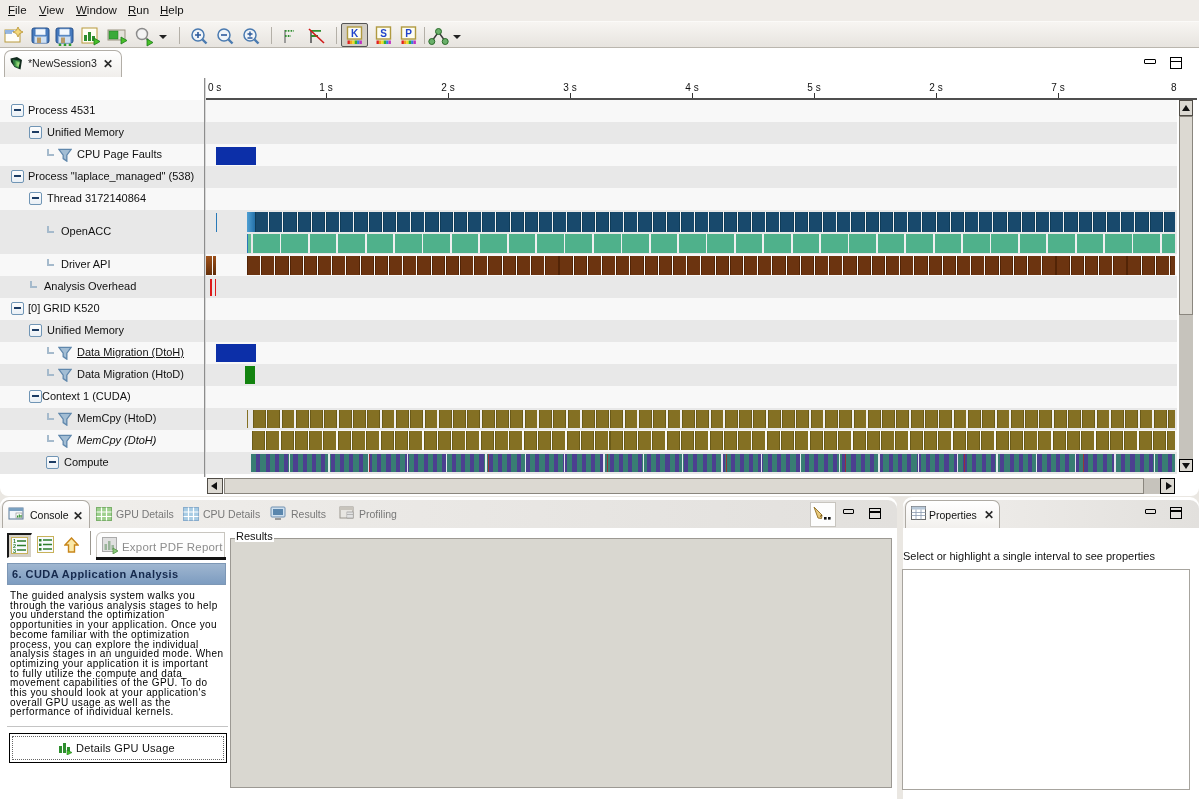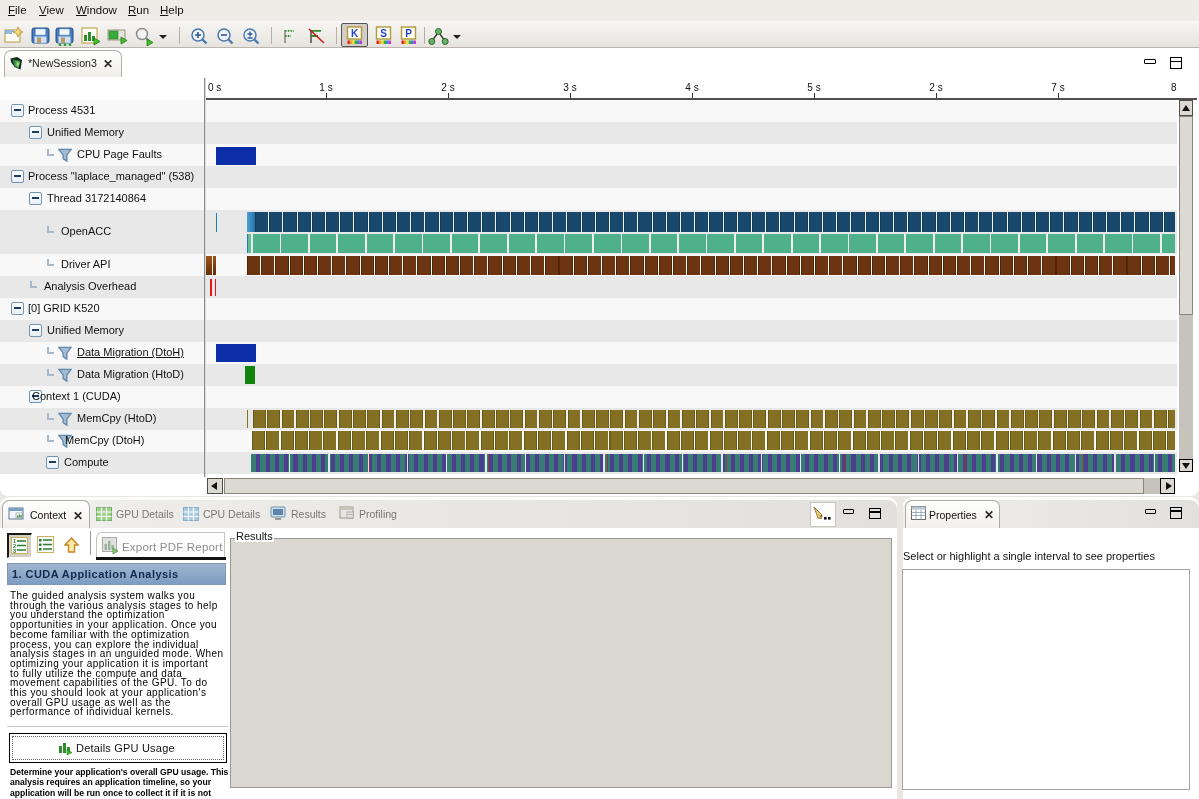--- a/index.html
+++ b/index.html
@@ -221,33 +221,33 @@
 </svg>
       <span class="treelbl" style="left:77px;top:246px;text-decoration:underline;">Data Migration (DtoH)</span>
       <div class="a rowdark" style="left:0;top:264px;width:204px;height:22px;"></div>
       <div class="elbow" style="left:47px;top:269px;"></div>
       <svg class="a" style="left:58px;top:268px;" width="14" height="14" viewBox="0 0 13 13">
 <path d="M0.8 1.2h11.4L8.2 6.6v5.6L4.8 9.8V6.6z" fill="#a2bdd4" stroke="#5f87ac" stroke-width="1.2"></path>
 </svg>
       <span class="treelbl" style="left:77px;top:268px;">Data Migration (HtoD)</span>
       <div class="a rowlight" style="left:0;top:286px;width:204px;height:22px;"></div>
       <div class="minus" style="left:29px;top:290px;"></div>
-      <span class="treelbl" style="left:32px;top:290px;">Context 1 (CUDA)</span>
+      <span class="treelbl" style="left:42px;top:290px;">Context 1 (CUDA)</span>
       <div class="a rowdark" style="left:0;top:308px;width:204px;height:22px;"></div>
       <div class="elbow" style="left:47px;top:313px;"></div>
       <svg class="a" style="left:58px;top:312px;" width="14" height="14" viewBox="0 0 13 13">
 <path d="M0.8 1.2h11.4L8.2 6.6v5.6L4.8 9.8V6.6z" fill="#a2bdd4" stroke="#5f87ac" stroke-width="1.2"></path>
 </svg>
       <span class="treelbl" style="left:77px;top:312px;">MemCpy (HtoD)</span>
       <div class="a rowlight" style="left:0;top:330px;width:204px;height:22px;"></div>
       <div class="elbow" style="left:47px;top:335px;"></div>
       <svg class="a" style="left:58px;top:334px;" width="14" height="14" viewBox="0 0 13 13">
 <path d="M0.8 1.2h11.4L8.2 6.6v5.6L4.8 9.8V6.6z" fill="#a2bdd4" stroke="#5f87ac" stroke-width="1.2"></path>
 </svg>
-      <span class="treelbl" style="left:65px;top:334px;">MemCpy (DtoH)</span>
+      <span class="treelbl" style="left:77px;top:334px;font-style:italic;">MemCpy (DtoH)</span>
       <div class="a rowdark" style="left:0;top:352px;width:204px;height:22px;"></div>
       <div class="minus" style="left:46px;top:356px;"></div>
       <span class="treelbl" style="left:64px;top:356px;">Compute</span>
     </div>
     <div class="a" style="left:206px;top:52px;width:971px;height:374px;overflow:hidden;">
       <div class="a rowlight" style="left:0;top:0px;width:971px;height:22px;"></div>
       <div class="a rowdark" style="left:0;top:22px;width:971px;height:22px;"></div>
       <div class="a rowlight" style="left:0;top:44px;width:971px;height:22px;"></div>
       <div class="a rowdark" style="left:0;top:66px;width:971px;height:22px;"></div>
       <div class="a rowlight" style="left:0;top:88px;width:971px;height:22px;"></div>
@@ -310,21 +310,21 @@
     <div class="tabrow a" style="left:0;top:3px;width:897px;height:28px;border-radius:9px 9px 0 0;"></div>
     <div class="vtab" style="left:2px;top:3px;width:88px;height:28px;"></div>
     <svg class="a" style="left:8px;top:9px;" width="17" height="16" viewBox="0 0 17 16">
 <rect x="1" y="2" width="14" height="11" fill="#f2f6fa" stroke="#5a7a9a"></rect>
 <rect x="1" y="2" width="14" height="3" fill="#7aa0c0"></rect>
 <rect x="8" y="7" width="6" height="5" fill="#fff" stroke="#888" stroke-width="0.6"></rect>
 <rect x="9" y="9.5" width="1.2" height="2" fill="#2e8e2e"></rect>
       <rect x="10.7" y="8.5" width="1.2" height="3" fill="#2e8e2e"></rect>
       <rect x="12.4" y="9" width="1.2" height="2.5" fill="#2e8e2e"></rect>
 </svg>
-    <span class="a txt" style="left:30px;top:12px;font-size:10.5px;color:#111;">Context</span>
+    <span class="a txt" style="left:30px;top:12px;font-size:10.5px;color:#111;">Console</span>
     <span class="a closex" style="left:73px;top:12px;">✕</span>
     <svg class="a" style="left:96px;top:10px;" width="16" height="14" viewBox="0 0 16 14">
 <rect x="0.5" y="0.5" width="15" height="13" fill="#9ed08e" stroke="#7ab06a"></rect>
 <path d="M0.5 5h15M0.5 9.5h15M5.5 0.5v13M10.5 0.5v13" stroke="#fff" stroke-width="1.2"></path>
 </svg>
     <span class="itab" style="left:116px;top:11px;">GPU Details</span>
     <svg class="a" style="left:183px;top:10px;" width="16" height="14" viewBox="0 0 16 14">
 <rect x="0.5" y="0.5" width="15" height="13" fill="#a8cce4" stroke="#88accc"></rect>
 <path d="M0.5 5h15M0.5 9.5h15M5.5 0.5v13M10.5 0.5v13" stroke="#fff" stroke-width="1.2"></path>
 </svg>
@@ -377,33 +377,32 @@
 <rect x="0.5" y="0.5" width="14" height="14" fill="#e0e0e0" stroke="#aaa"></rect>
 <rect x="2.5" y="7" width="2.5" height="6" fill="#9ab49a"></rect>
       <rect x="6" y="4" width="2.5" height="9" fill="#9ab49a"></rect>
       <rect x="9.5" y="8" width="2.5" height="5" fill="#9ab49a"></rect>
 <path d="M11 11l5 3-5 3z" fill="#8aca7a" stroke="#4a8a3a" stroke-width="0.7"></path>
 </svg>
     <span class="a txt" style="left:122px;top:44px;font-size:11.5px;color:#8d8d8d;letter-spacing:0.2px;">Export PDF Report</span>
     <div class="a" style="left:230px;top:41px;width:662px;height:250px;border:1px solid #9c9993;background:#d9d7d0;"></div>
     <span class="a txt" style="left:235px;top:33px;font-size:11px;color:#111;background:#fff;padding:0 1px;">Results</span>
     <div class="a" style="left:7px;top:66px;width:219px;height:22px;background:linear-gradient(#9fb6d0,#7d9cc0);border:1px solid #7d97b5;"></div>
-    <span class="a txt" style="left:12px;top:71px;font-size:11px;font-weight:bold;color:#15294d;letter-spacing:0.45px;">1. CUDA Application Analysis</span>
+    <span class="a txt" style="left:12px;top:71px;font-size:11px;font-weight:bold;color:#15294d;letter-spacing:0.45px;">6. CUDA Application Analysis</span>
     <div class="a" style="left:10px;top:94px;width:230px;font-size:10px;letter-spacing:0.42px;line-height:9.7px;color:#000;">The guided analysis system walks you<br>through the various analysis stages to help<br>you understand the optimization<br>opportunities in your application. Once you<br>become familiar with the optimization<br>process, you can explore the individual<br>analysis stages in an unguided mode. When<br>optimizing your application it is important<br>to fully utilize the compute and data<br>movement capabilities of the GPU. To do<br>this you should look at your application's<br>overall GPU usage as well as the<br>performance of individual kernels.</div>
     <div class="a" style="left:7px;top:229px;width:221px;height:1px;background:#c4c4c4;"></div>
     <div class="a" style="left:9px;top:236px;width:218px;height:30px;border:1px solid #000;background:#fff;"></div>
     <div class="a" style="left:12px;top:239px;width:212px;height:24px;border:1px dotted #666;"></div>
     <svg class="a" style="left:58px;top:243px;" width="14" height="15" viewBox="0 0 14 15">
 <rect x="1" y="6" width="3" height="7" fill="#2e8e2e"></rect>
       <rect x="5" y="3" width="3" height="10" fill="#2e8e2e"></rect>
       <rect x="9" y="7" width="3" height="6" fill="#2e8e2e"></rect>
 <path d="M9 10l5 2.5-5 2.5z" fill="#48c028" stroke="#1a7a1a" stroke-width="0.6"></path>
 </svg>
     <span class="a txt" style="left:76px;top:245px;font-size:11px;color:#111;letter-spacing:0.2px;">Details GPU Usage</span>
-    <div class="a" style="left:10px;top:270px;width:228px;font-size:8.6px;font-weight:bold;line-height:10.4px;color:#000;">Determine your application's overall GPU usage. This<br>analysis requires an application timeline, so your<br>application will be run once to collect it if it is not</div>
   </div>
 <div id="panelP" class="a">
     <div class="tabrow a" style="left:0;top:3px;width:296px;height:28px;border-radius:9px 9px 0 0;"></div>
     <div class="vtab" style="left:2px;top:3px;width:95px;height:28px;"></div>
     <svg class="a" style="left:8px;top:9px;" width="15" height="14" viewBox="0 0 15 14">
 <rect x="0.5" y="0.5" width="14" height="13" fill="#fff" stroke="#6a6a6a"></rect>
 <rect x="0.5" y="0.5" width="14" height="3" fill="#b8c8d8"></rect>
 <path d="M0.5 6.5h14M0.5 9.5h14M5 3.5v10M10 3.5v10" stroke="#8a9ab0" stroke-width="0.8"></path>
 </svg>
     <span class="a txt" style="left:26px;top:12px;font-size:10.5px;color:#111;">Properties</span>

